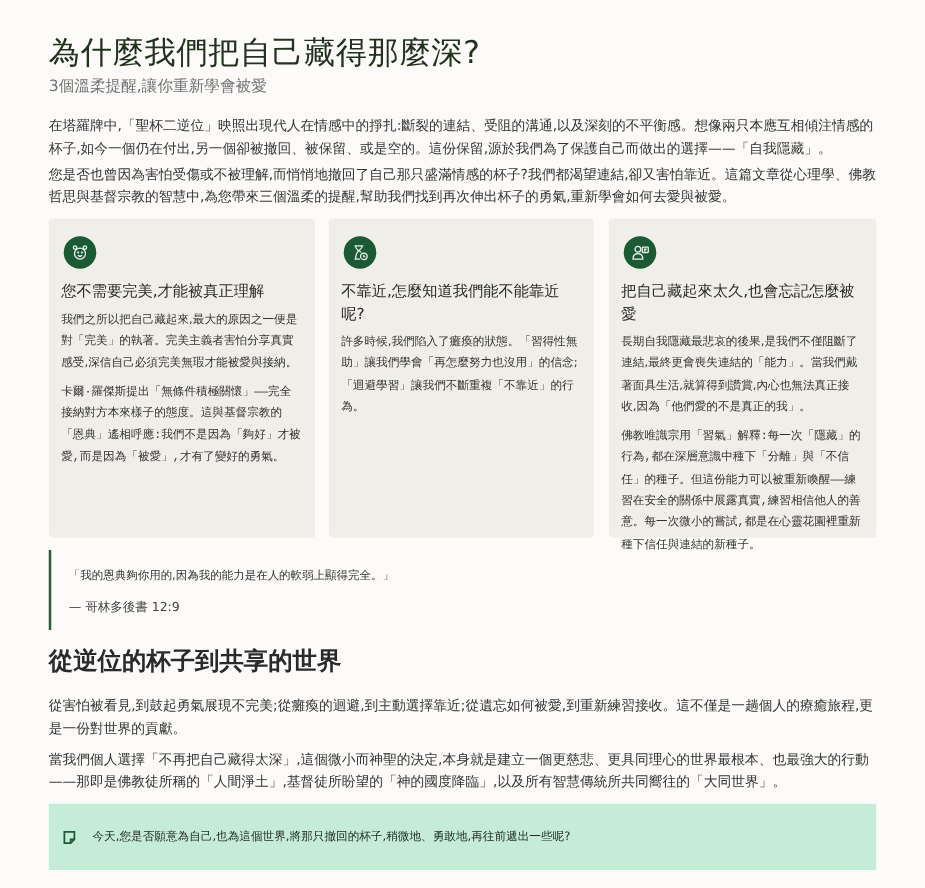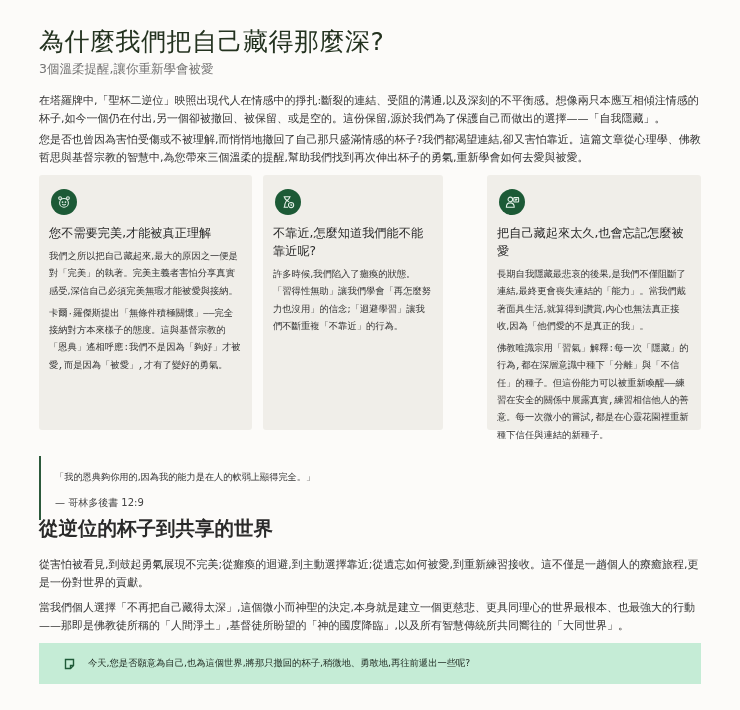--- a/index.html
+++ b/index.html
@@ -38,32 +38,32 @@
       margin-top: 4px; margin-left: 2px;
     }
     .card-title {
       font-size: 12.2px; line-height: 18px; color: #2a2a2a; margin-top: 9px;
     }
     .card-p {
       font-size: 9.3px; line-height: 17.3px; color: #333; margin-top: 5px;
     }
     .card-p + .card-p { margin-top: 6px; font-family: Liberation Mono, monospace; }
     .quote {
-      position: absolute; left: 0; top: 456px; width: 660px; height: 64px;
+      position: absolute; left: 0; top: 440px; width: 660px; height: 64px;
       border-left: 2px solid #2c5a3c; padding-left: 14px;
     }
     .quote-text { font-size: 9.2px; line-height: 14px; color: #333; margin-top: 14px; }
     .quote-cite { font-size: 10px; line-height: 14px; color: #444; margin-top: 12px; }
     .h2 {
       position: absolute; left: 0; top: 516px;
       font-size: 19.5px; line-height: 26px; color: #2a2a2a; white-space: nowrap;
     }
     .callout {
-      position: absolute; left: 0; top: 643px; width: 662px; height: 41px;
-      background: #c5ecd6; display: flex; align-items: center; padding-left: 25px;
+      position: absolute; left: 0; top: 643px; width: 662px; height: 53px;
+      background: #c5ecd6; display: flex; align-items: center; padding-left: 11px;
     }
     .callout-icon { width: 12px; height: 12px; margin-right: 12px; display: flex; }
     .callout-text { font-size: 9.3px; color: #1f2a22; }
   </style>
 </head>
 <body>
 
 <div class="page">
   <h1 class="title">為什麼我們把自己藏得那麼深?</h1>
   <div class="subtitle">3個溫柔提醒,讓你重新學會被愛</div>
@@ -81,21 +81,21 @@
           <circle cx="6.3" cy="8" r="0.4" fill="#e6f2ea"></circle>
           <circle cx="9.7" cy="8" r="0.4" fill="#e6f2ea"></circle>
           <path d="M6 10.5 Q8 12.3 10 10.5"></path>
         </svg>
       </div>
       <div class="card-title">您不需要完美,才能被真正理解</div>
       <p class="card-p">我們之所以把自己藏起來,最大的原因之一便是對「完美」的執著。完美主義者害怕分享真實感受,深信自己必須完美無瑕才能被愛與接納。</p>
       <p class="card-p">卡爾·羅傑斯提出「無條件積極關懷」——完全接納對方本來樣子的態度。這與基督宗教的「恩典」遙相呼應:我們不是因為「夠好」才被愛,而是因為「被愛」,才有了變好的勇氣。</p>
     </div>
 
-    <div class="card" style="left:224px; width:180px;">
+    <div class="card" style="left:224px; width:212px;">
       <div class="card-icon">
         <svg width="14" height="14" viewBox="0 0 16 16" fill="none" stroke="#e6f2ea" stroke-width="1.2">
           <path d="M3 2 H11 M3 14 H8 M4 2 C4 6 9 7 9 8 M10 2 C10 5 6 6.5 5.5 8 C4.5 9.5 4 11 4 14"></path>
           <circle cx="11.5" cy="11.5" r="3"></circle>
           <path d="M11.5 10 V11.7 H12.8"></path>
         </svg>
       </div>
       <div class="card-title">不靠近,怎麼知道我們能不能靠近呢?</div>
       <p class="card-p">許多時候,我們陷入了癱瘓的狀態。「習得性無助」讓我們學會「再怎麼努力也沒用」的信念;「迴避學習」讓我們不斷重複「不靠近」的行為。</p>
     </div>

